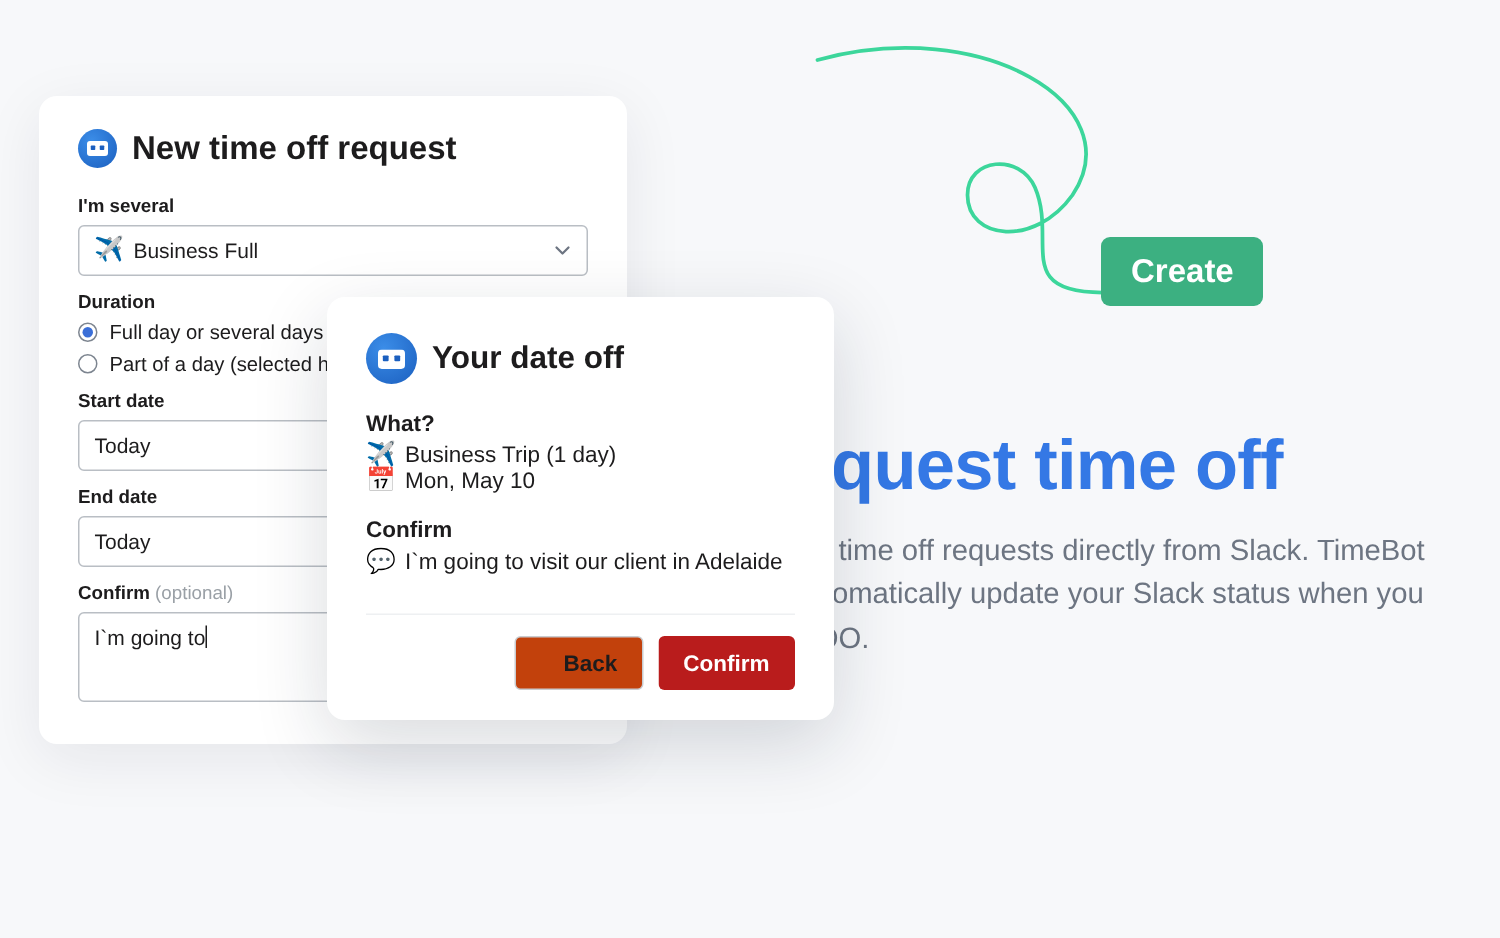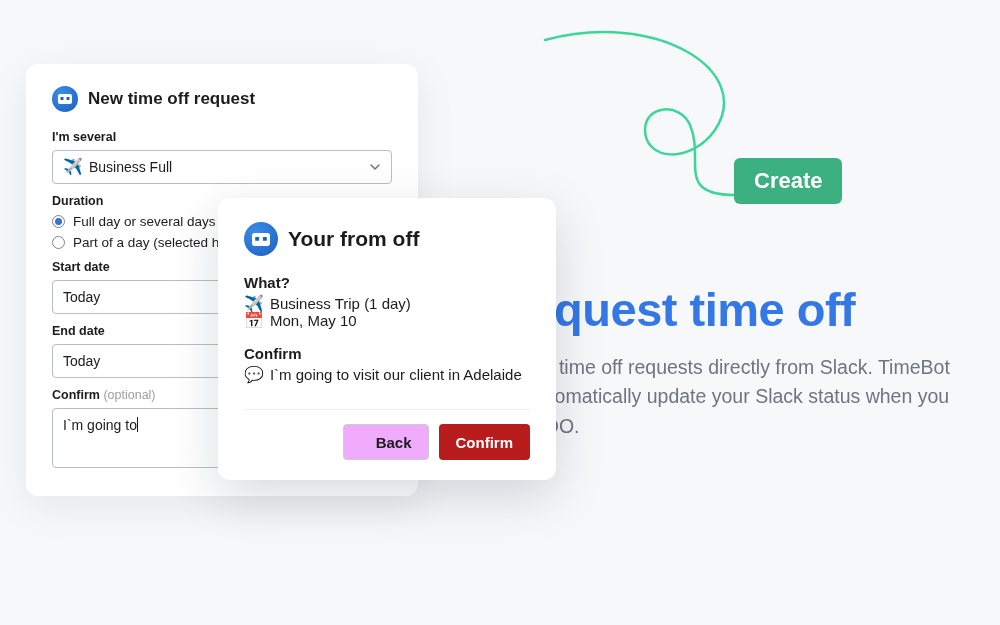--- a/index.html
+++ b/index.html
@@ -35,21 +35,21 @@
     height: 26px;
     border-radius: 50%;
     background: radial-gradient(circle at 35% 30%, #3b8de8, #1b5fbf);
     display: flex;
     align-items: center;
     justify-content: center;
     flex-shrink: 0;
   }
   .bot-icon svg { display:block; }
   .card-title {
-    font-size: 17px;
+    font-size: 22px;
     font-weight: 800;
     color: #1d1c1d;
   }
   .field-label {
     font-size: 12.5px;
     font-weight: 700;
     color: #1d1c1d;
     margin-top: 10px;
     margin-bottom: 6px;
   }
@@ -141,21 +141,21 @@
     height:36px;
     padding: 0 16px;
     border-radius:4px;
     font-size:15px;
     font-weight:700;
     display:flex;
     align-items:center;
     justify-content:center;
     border:1px solid transparent;
   }
-  .btn-secondary { background:#f0abfc; border-color:#c9ccd0; color:#1d1c1d;padding-left:32px; }
+  .btn-secondary { background:#c2410c; border-color:#c9ccd0; color:#1d1c1d;padding-left:32px; }
   .btn-primary { background:#b91c1c; color:#fff; }
 
   
   .headline {
     position:absolute;
     left: 495px;
     top: 282px;
     font-size: 47px;
     font-weight: 800;
     color: #3478e5;
@@ -259,21 +259,21 @@
 
 <div class="confirm-card">
   <div class="card-header">
     <span class="bot-icon">
       <svg width="18" height="13" viewBox="0 0 14 10">
           <rect x="0" y="0" width="14" height="10" rx="2" fill="#fff"></rect>
           <rect x="2.5" y="3" width="3" height="3" rx="0.5" fill="#1b5fbf"></rect>
           <rect x="8.5" y="3" width="3" height="3" rx="0.5" fill="#1b5fbf"></rect>
         </svg>
     </span>
-    <div class="card-title">Your from off</div>
+    <div class="card-title">Your date off</div>
   </div>
 
   <div class="section-label">What?</div>
   <div class="section-value">
     <span class="emoji">✈️</span>
     <span>Business Trip (1 day)</span>
   </div>
 
   <div class="section-value">
     <span class="emoji">📅</span>

